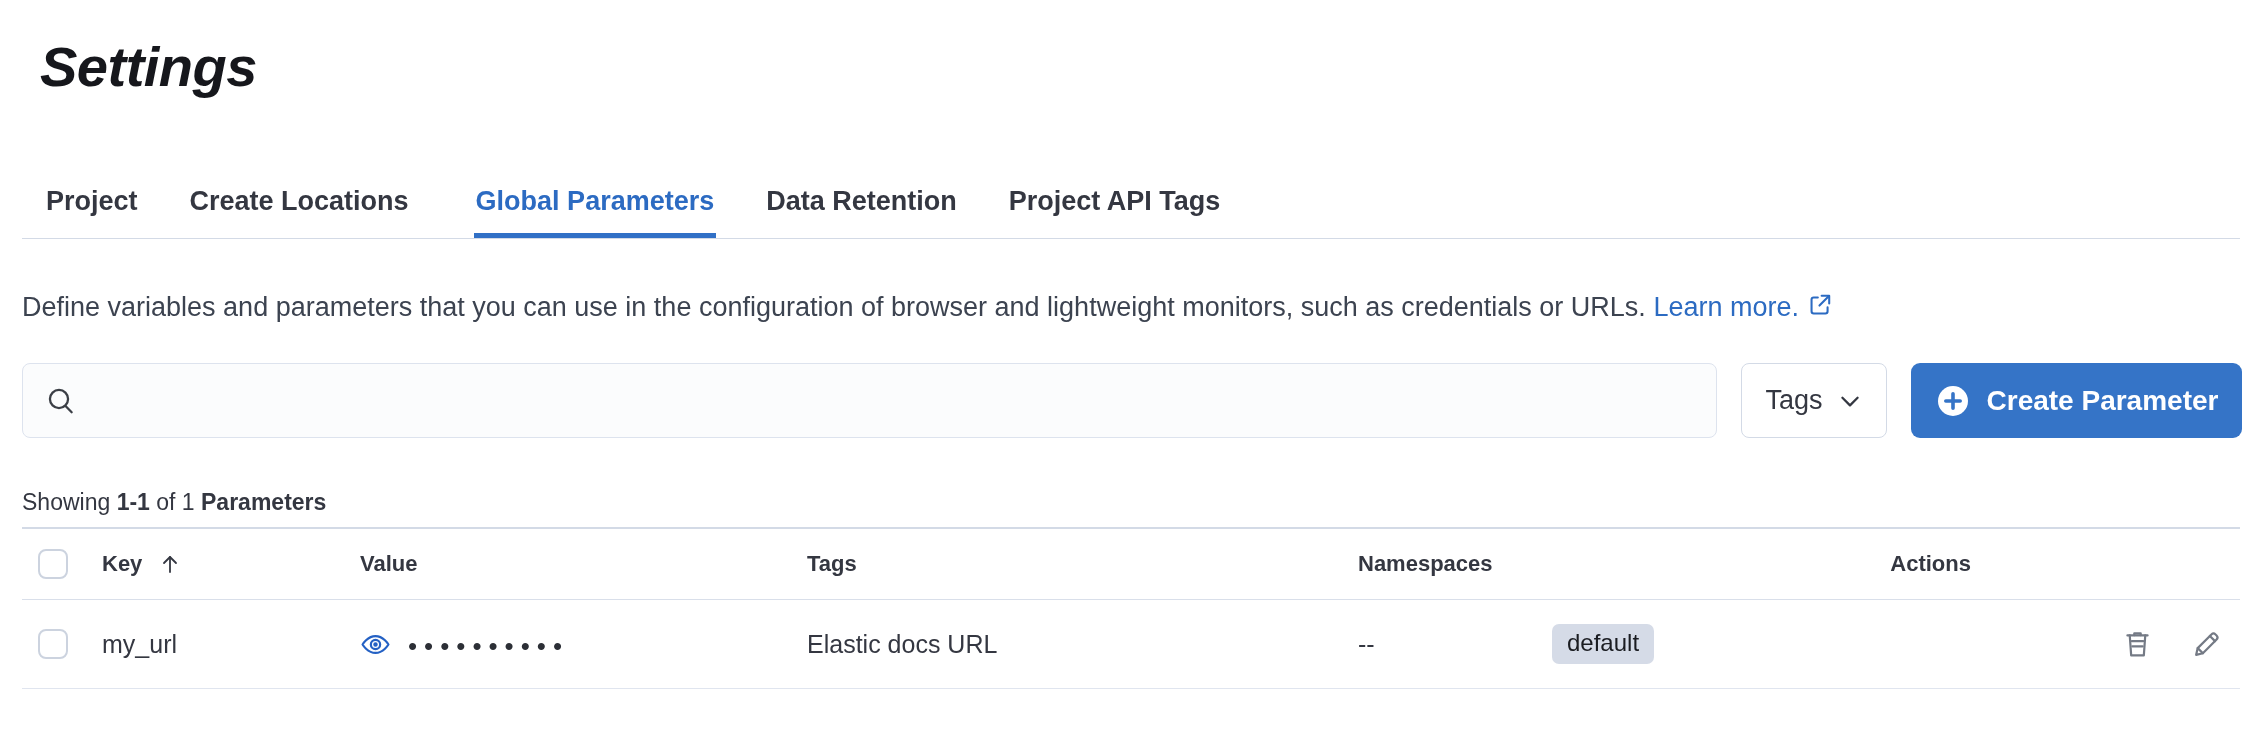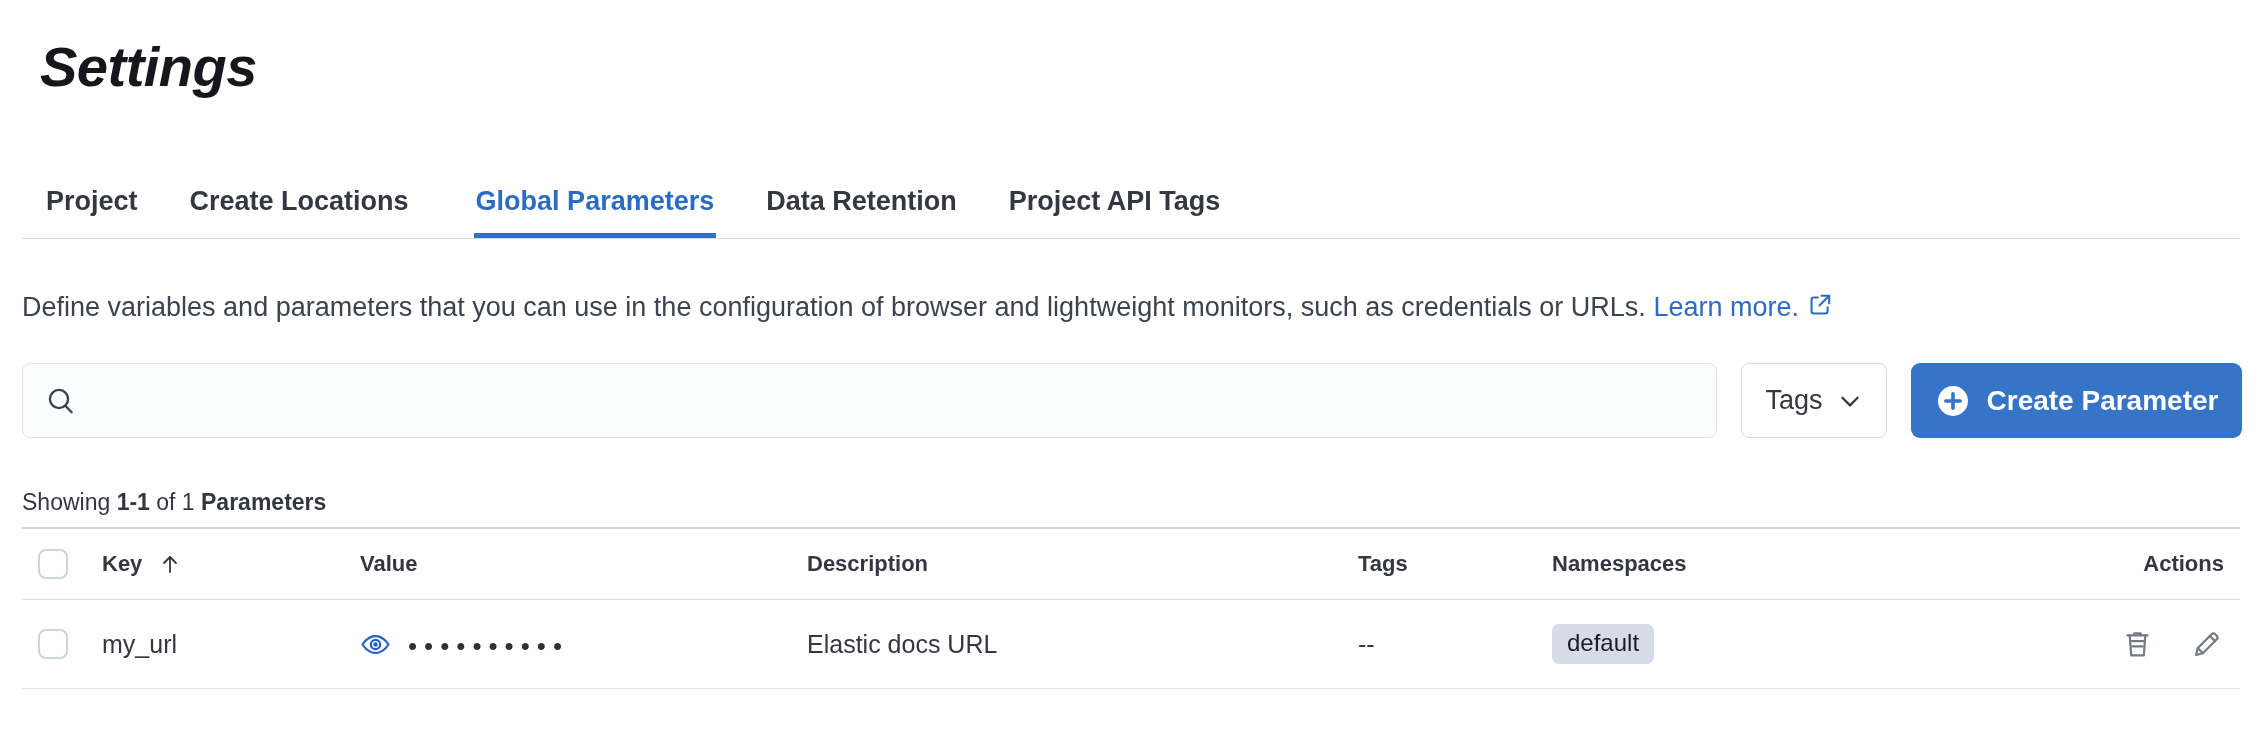--- a/index.html
+++ b/index.html
@@ -262,23 +262,20 @@
     </div>
     <div class="th sortable">
       <span>Key</span>
       <svg width="24" height="24" viewBox="0 0 24 24" fill="none" stroke="#343741" stroke-width="1.8" stroke-linecap="round" stroke-linejoin="round">
           <path d="M12 20V5"></path>
           <path d="M6 11l6-6 6 6"></path>
         </svg>
     </div>
     <div class="th">
         <span>Value</span>
-      </div>
-    <div class="th">
-        <span>Description</span>
       </div>
     <div class="th">
         <span>Tags</span>
       </div>
     <div class="th">
         <span>Namespaces</span>
       </div>
     <div class="th th-actions">
         <span>Actions</span>
       </div>

